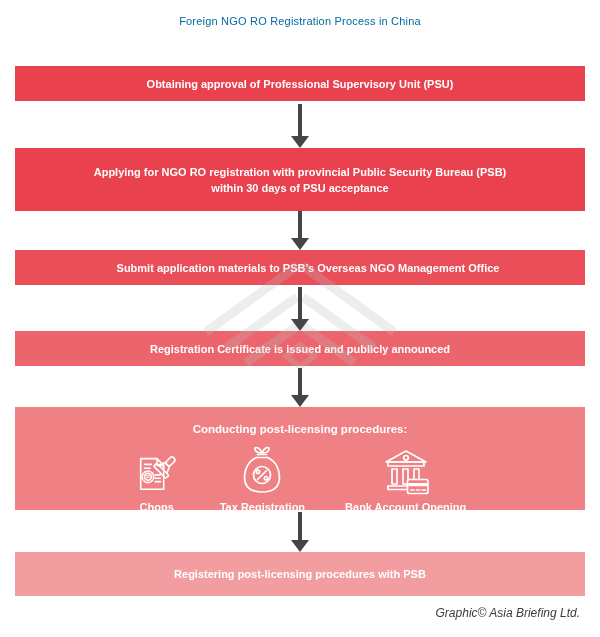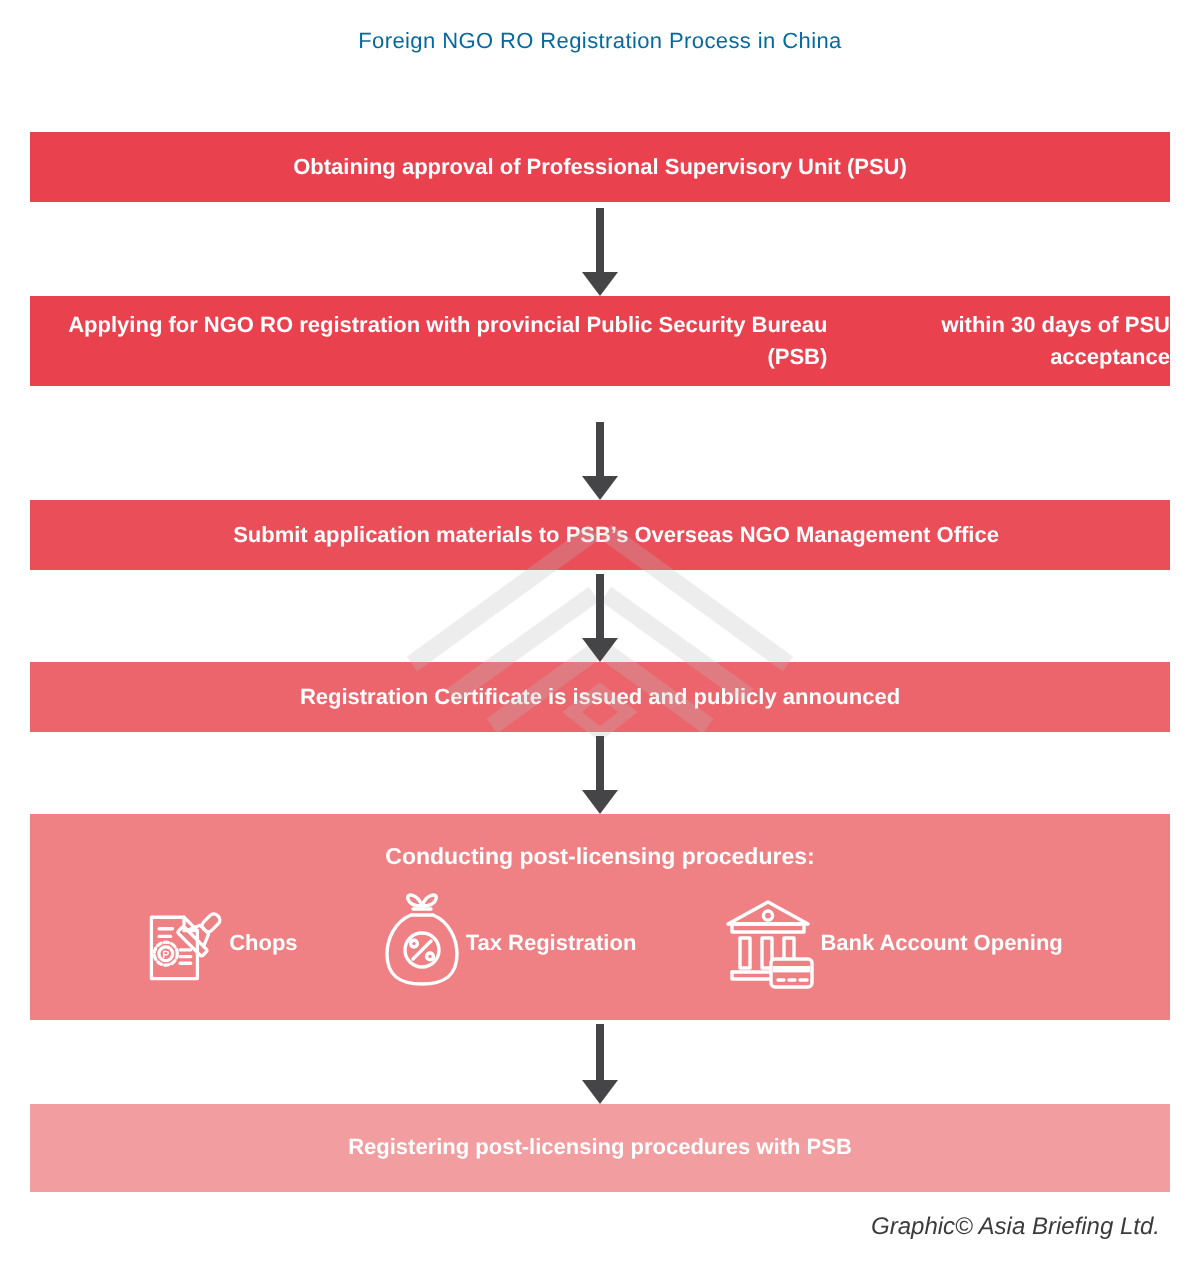--- a/index.html
+++ b/index.html
@@ -6,42 +6,42 @@
   .canvas {
     position:relative; width:600px; height:637px; background:#ffffff;
     font-family:"Liberation Sans", sans-serif; overflow:hidden;
   }
   .title {
     position:absolute; top:15px; left:0; width:100%;
     text-align:center; font-size:11px; color:#0369a1; letter-spacing:.2px;
   }
   .box {
     position:absolute; left:15px; width:570px; box-sizing:border-box;
-    display:flex; align-items:center; justify-content:center; text-align:right;
+    display:flex; align-items:center; justify-content:center; text-align:left;
     color:#ffffff; font-weight:bold; font-size:11px; z-index:1;
   }
   .b1 { top:66px;  height:35px;  background:#e9414d; }
-  .b2 { top:148px; height:45px;  background:#e9414d; flex-direction:row; line-height:16px; }
+  .b2 { top:148px; height:63px;  background:#e9414d; flex-direction:column; line-height:16px; }
   .b3 { top:250px; height:35px;  background:#ea4e58; }
   .b4 { top:331px; height:35px;  background:#ec656c; }
   .b5 { top:407px; height:103px; background:#ef8184; flex-direction:column; justify-content:flex-start; padding-top:16px; }
   .b6 { top:552px; height:44px;  background:#f29da0; }
 
   .arrow { position:absolute; left:291px; width:18px; display:flex; flex-direction:column; align-items:center; z-index:3; }
   .arrow .stem { width:4px; flex:1; background:#454446; }
   .arrow .head { width:0; height:0; border-left:9px solid transparent; border-right:9px solid transparent; border-top:12px solid #454446; }
   .a1 { top:104px; height:44px; }
   .a2 { top:211px; height:39px; }
   .a3 { top:287px; height:44px; }
   .a4 { top:368px; height:39px; }
   .a5 { top:512px; height:40px; }
 
   .b5-heading { font-size:11.5px; }
   .b5-row { display:flex; gap:40px; margin-top:7px; align-items:flex-end; }
-  .b5-item { display:flex; flex-direction:row; align-items:center; }
+  .b5-item { display:flex; flex-direction:column; align-items:center; }
   .icon-box { height:54px; display:flex; align-items:flex-end; }
   .b5-label { margin-top:5px; font-size:11px; white-space:nowrap; }
 
   .icon-stroke { fill:none; stroke:#ffffff; stroke-width:1.7; stroke-linecap:round; stroke-linejoin:round; }
   .card-fill { fill:#ef8184; }
   .white-fill { fill:#ffffff; stroke:none; }
 
   .watermark { position:absolute; left:203px; top:252px; width:194px; height:124px; z-index:2; pointer-events:none; }
 
   .footer {

